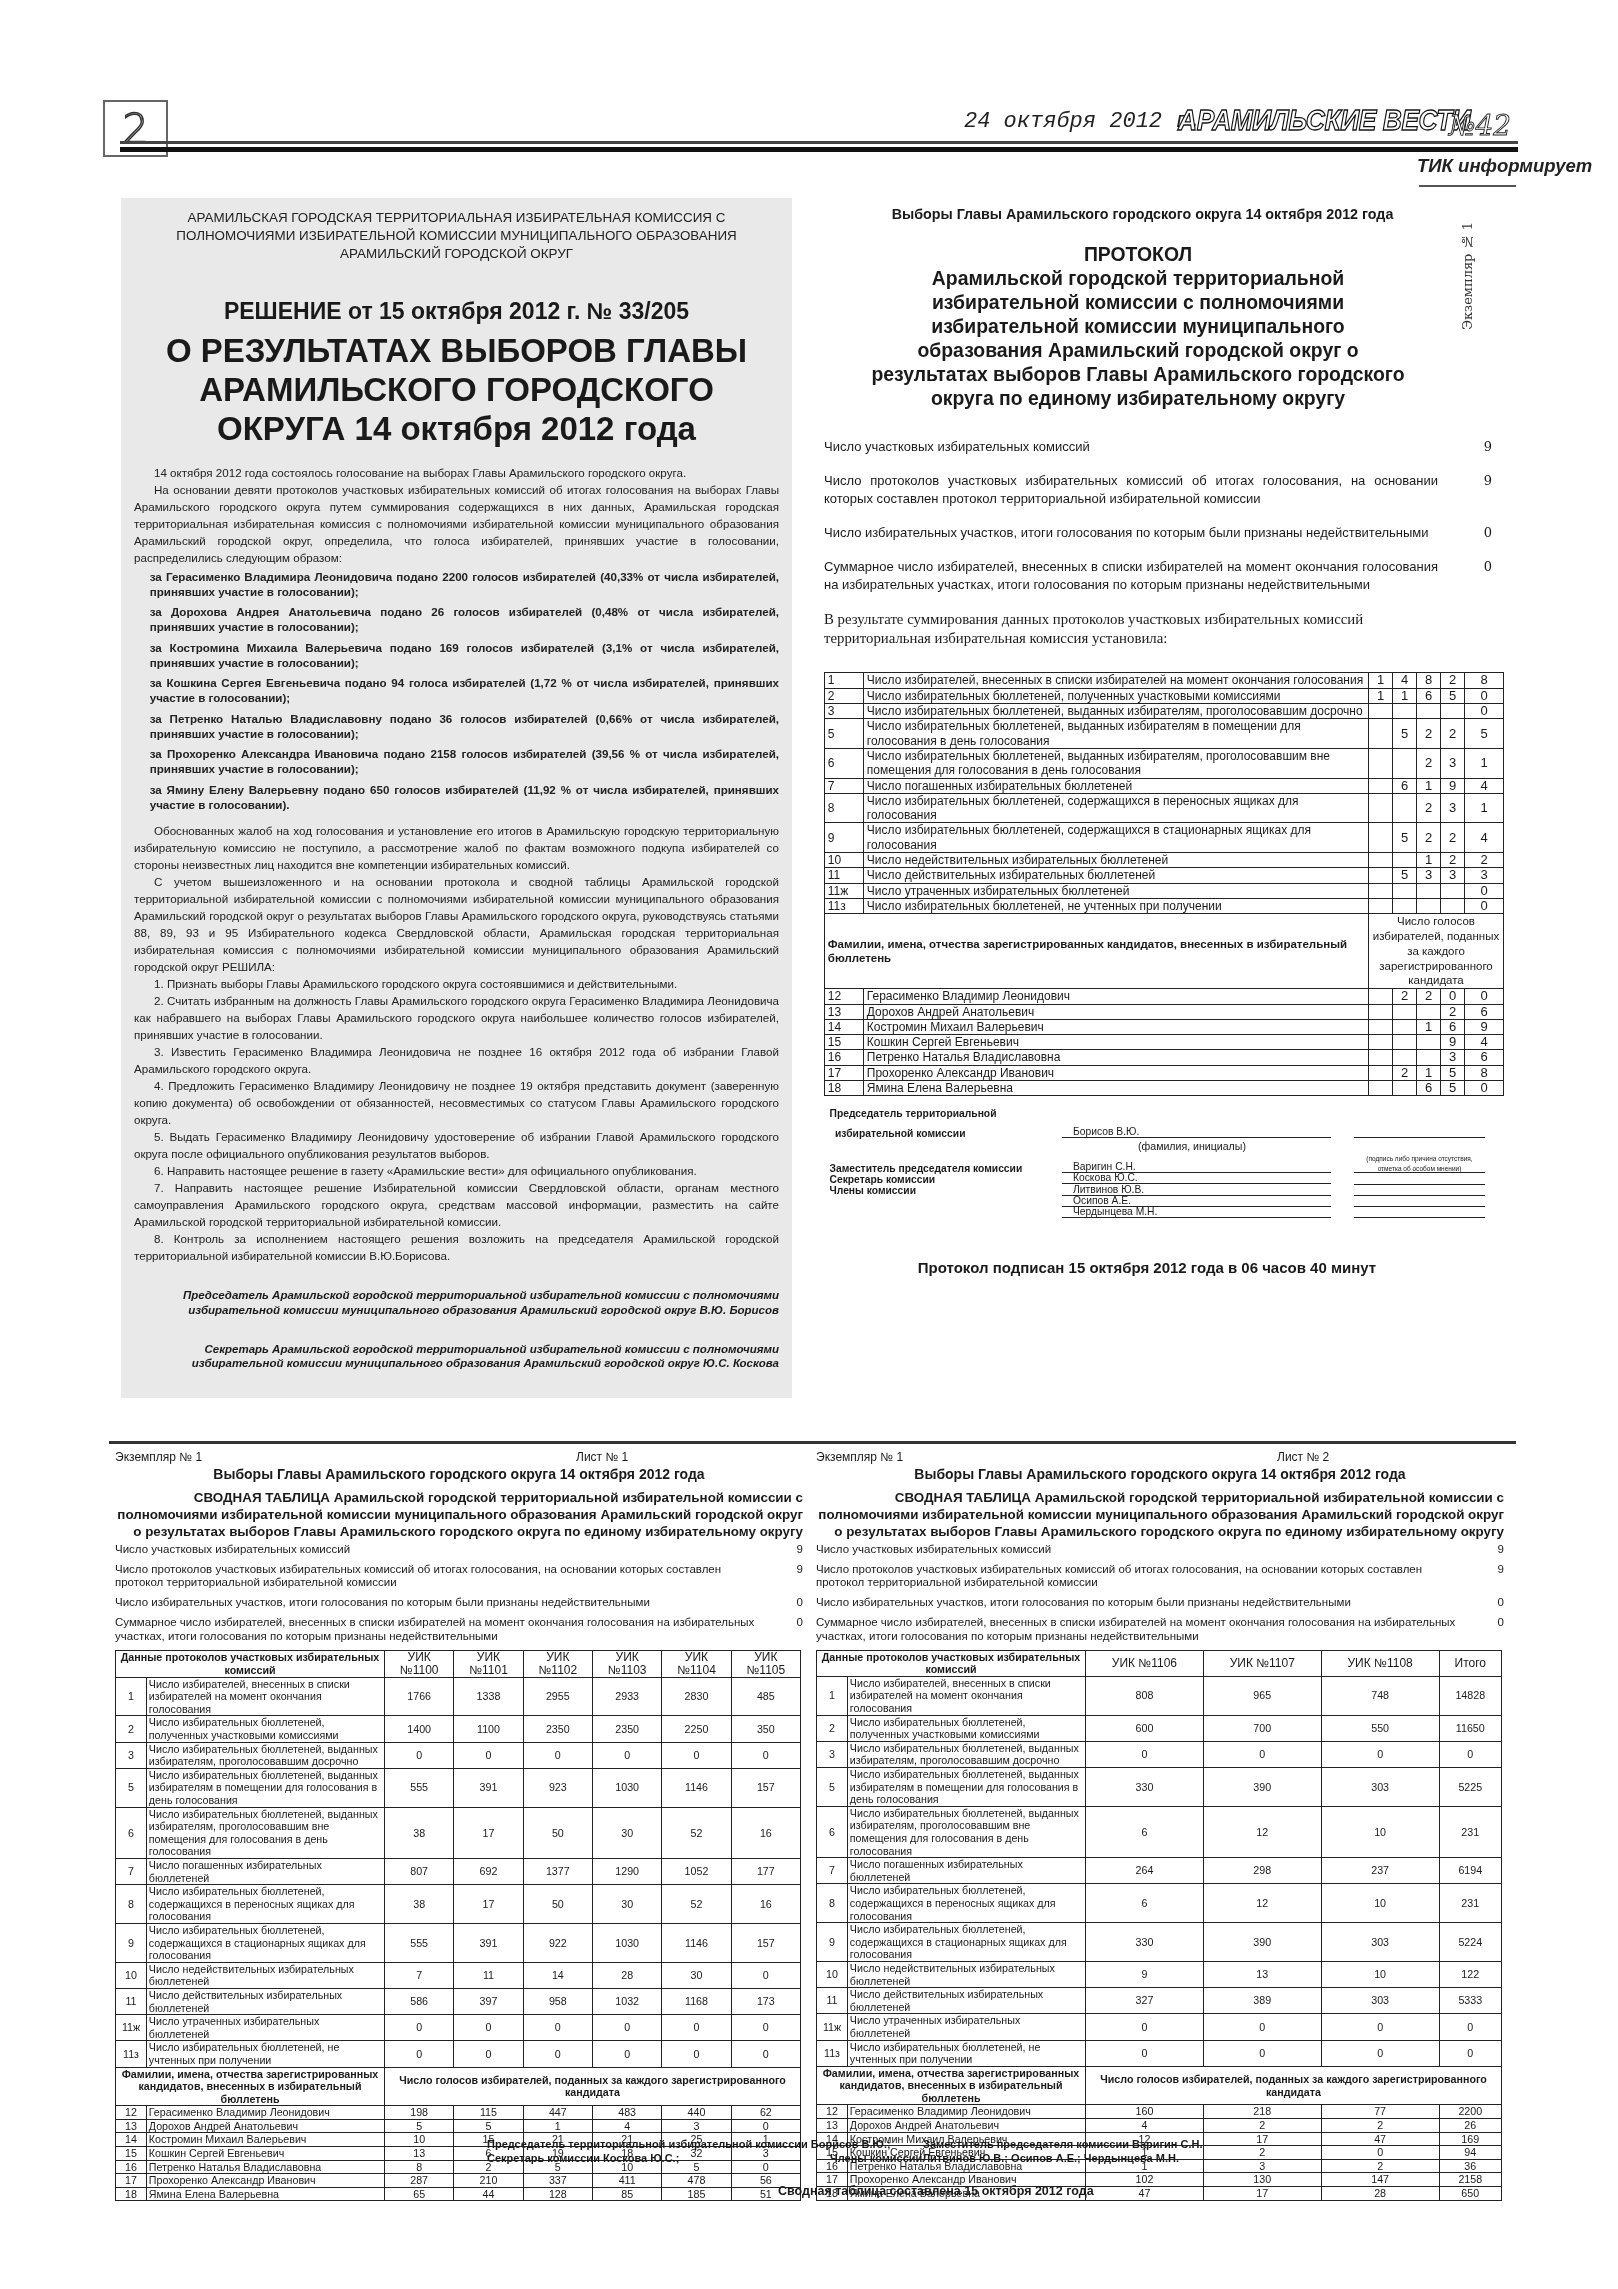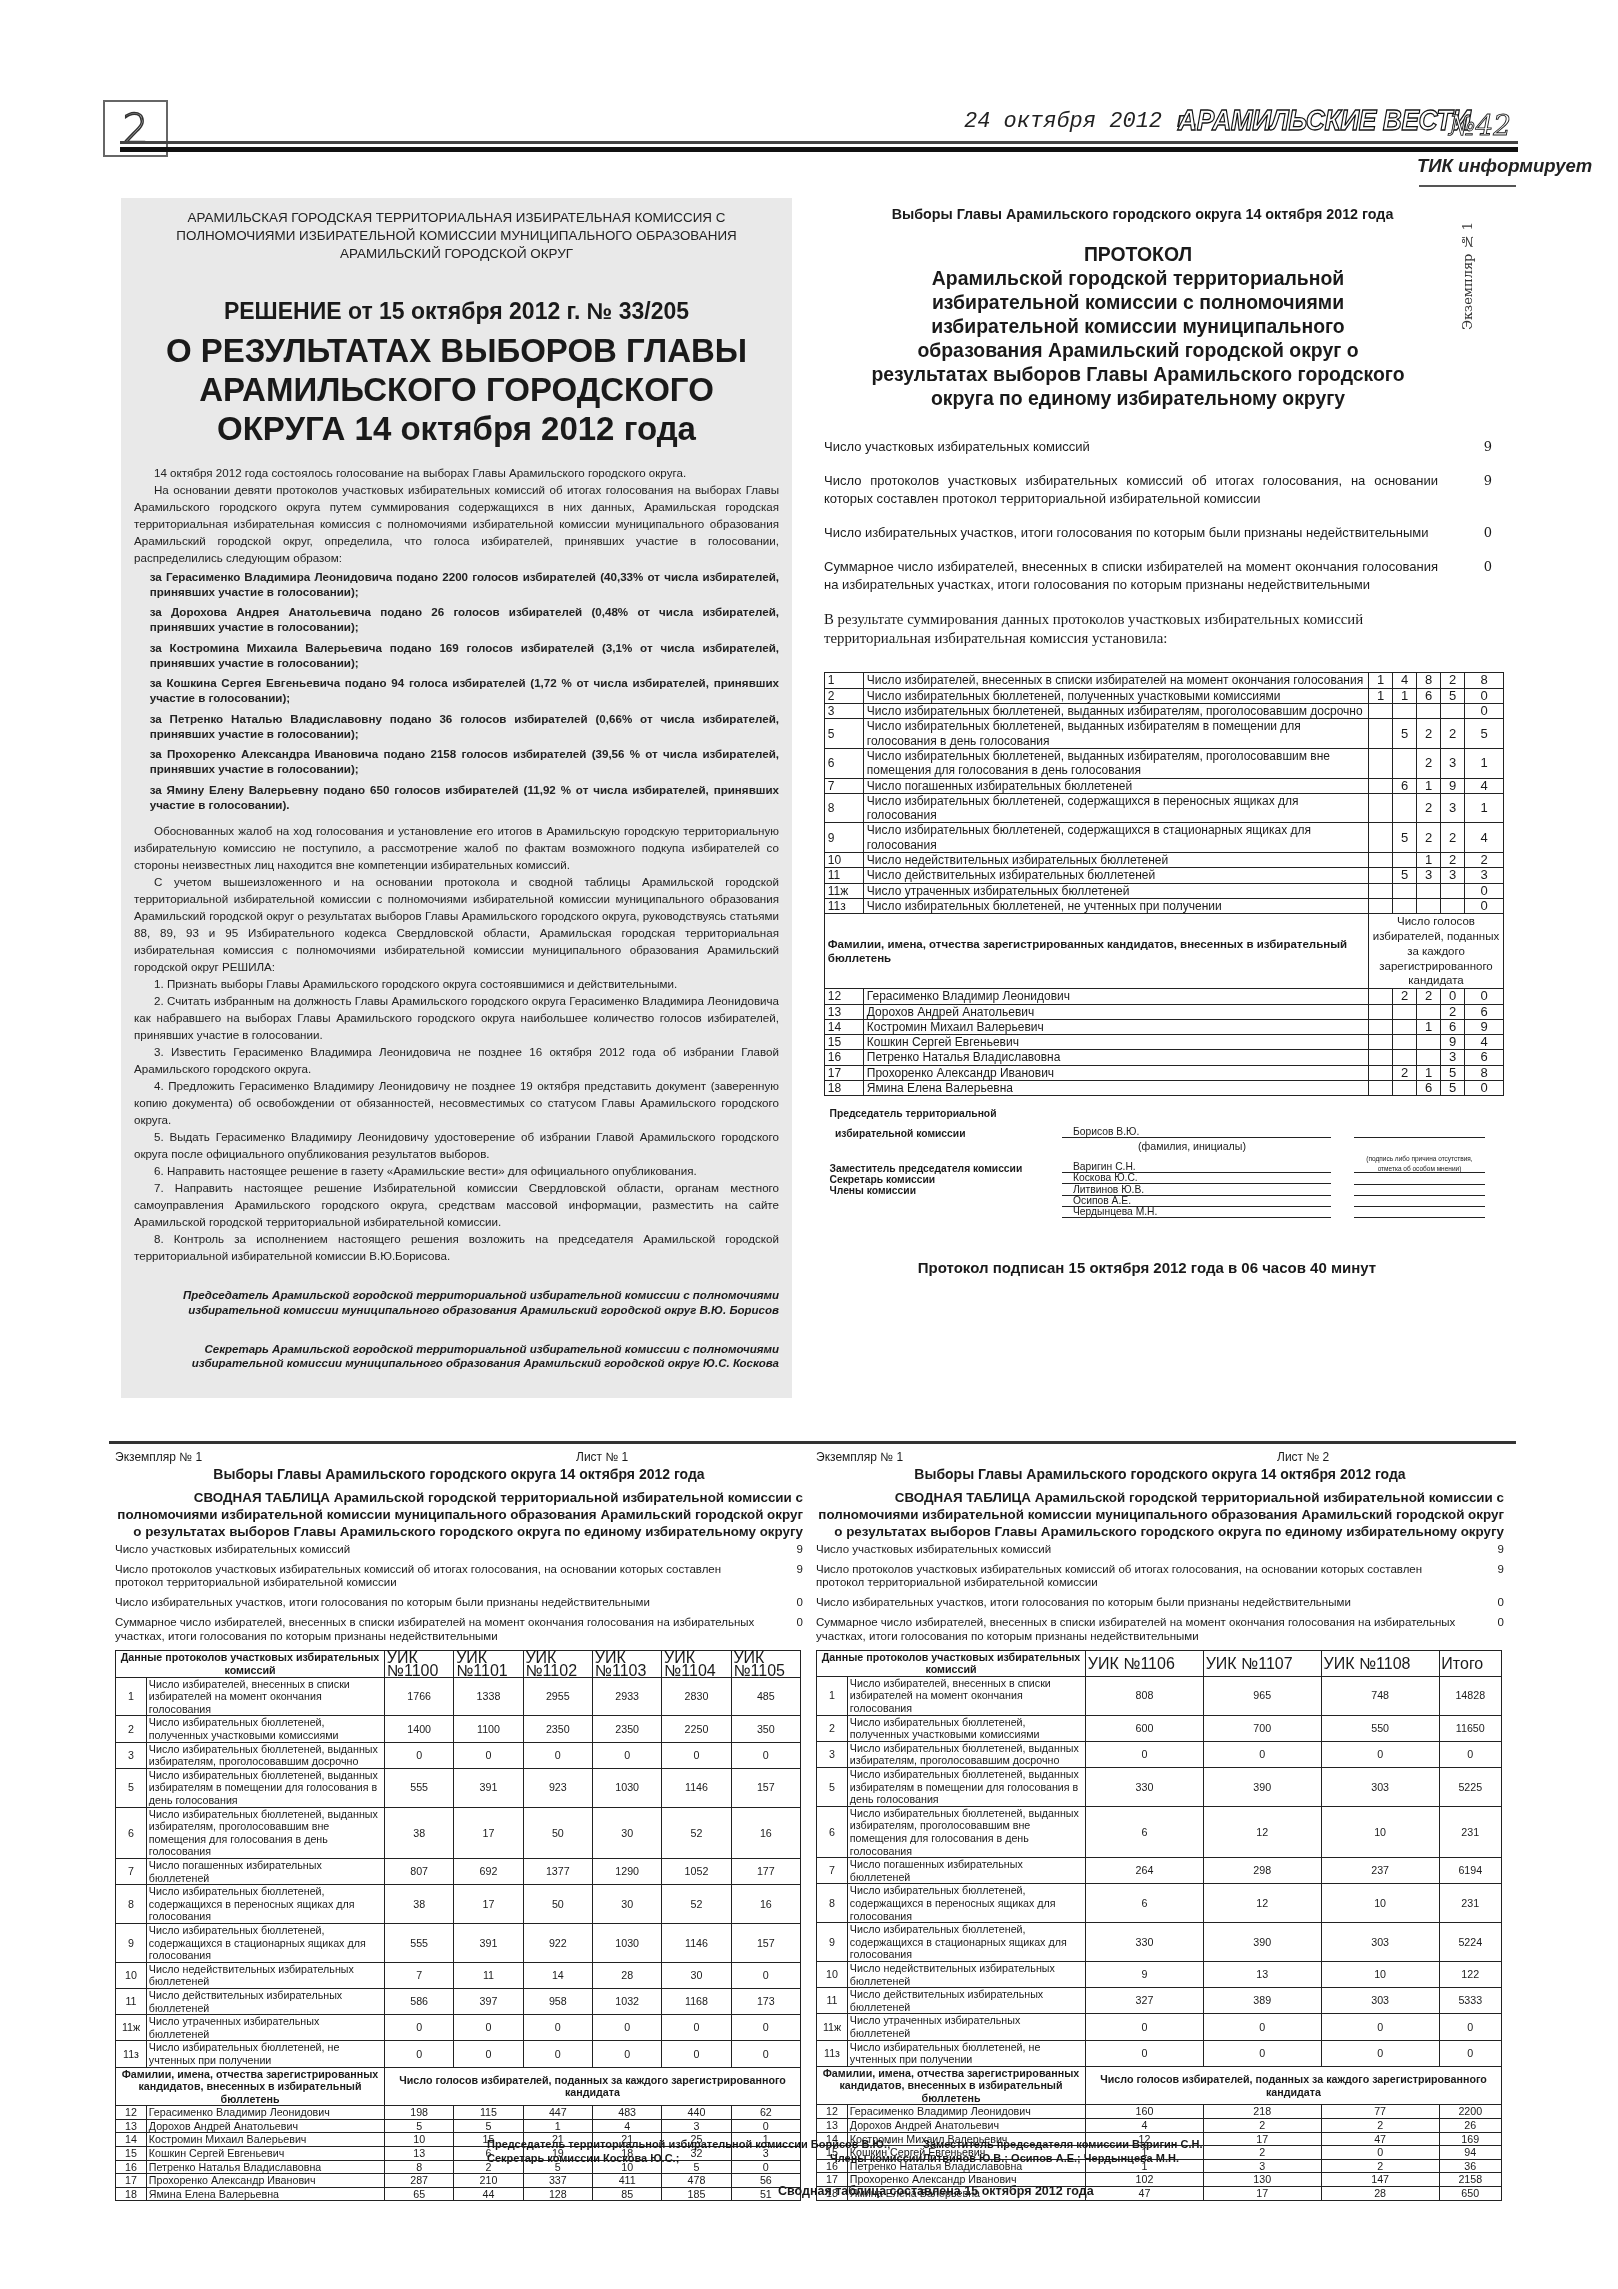--- a/index.html
+++ b/index.html
@@ -67,21 +67,21 @@
   .sheet-stats { font-size: 11.5px; line-height: 13.5px; margin-top: 2.8px; }
   .sheet-stats .srow { display: flex; justify-content: space-between; margin-bottom: 6.5px; }
   .sheet-stats .srow .txt { width: 646px; }
   .sheet-stats .srow .val { width: 18.5px; text-align: right; }
   table.stab { border-collapse: collapse; width: 686px; font-size: 10.7px; margin-top: 1.8px; }
   table.stab td { border: 0.9px solid #222; padding: 0 1.8px; line-height: 12.6px; vertical-align: middle; }
   table.stab td.num { text-align: center; width: 31px; }
   table.stab td.desc { width: 238px; }
   table.stab td.val { text-align: center; }
   table.stab td.hdr { text-align: center; font-weight: bold; }
-  table.stab td.uik { font-size: 16px; line-height: 13px; }
+  table.stab td.uik { text-align: center; font-size: 12px; line-height: 13px; }
   .sign-bottom { position: absolute; font-weight: bold; font-size: 11px; line-height: 13.4px; }
   .summary-date { position: absolute; left: 778px; top: 2184px; font-weight: bold; font-size: 12.5px; }
 </style>
 </head>
 <body>
 
 <div class="page-num-box">
   <span class="page-num">2</span>
 </div>
 <div class="mast-date">24 октября 2012 г.</div>

